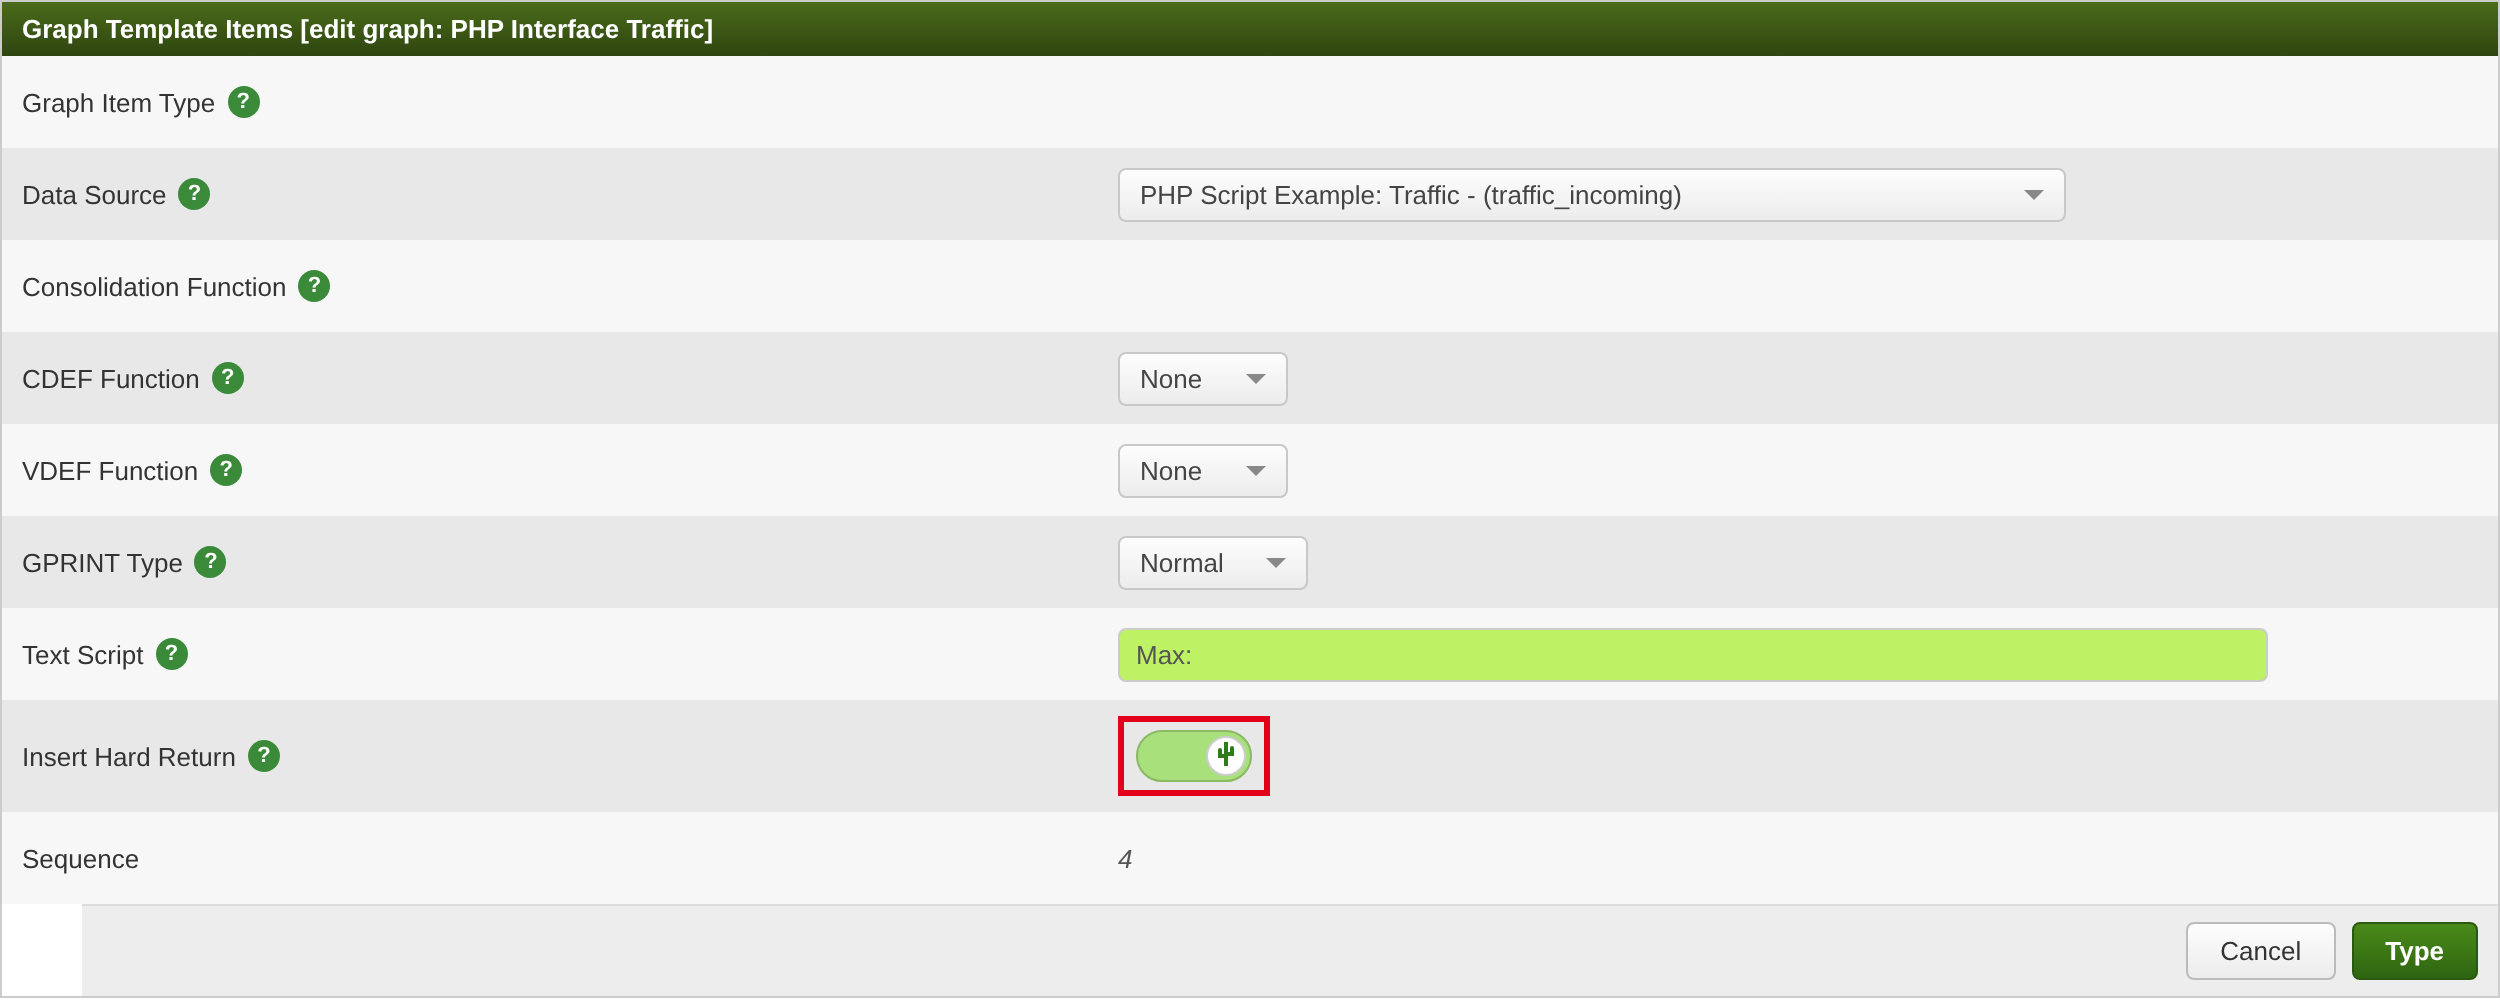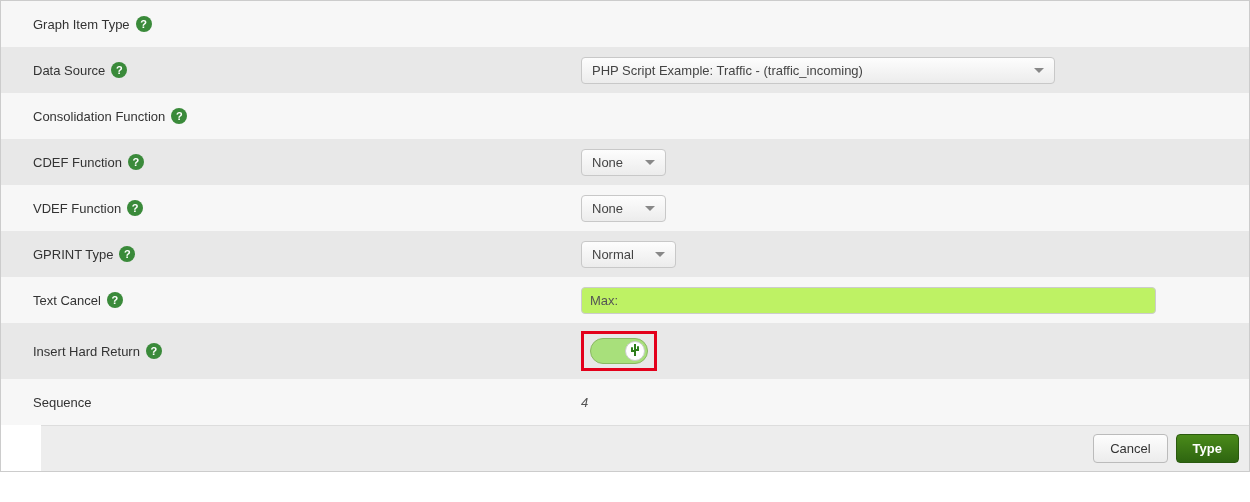--- a/index.html
+++ b/index.html
@@ -28,21 +28,20 @@
   }
   .form-row.odd { background: #f7f7f7; }
   .form-row.even { background: #e8e8e8; }
   .form-label {
     width: 548px;
     flex-shrink: 0;
     display: flex;
     align-items: center;
     gap: 6px;
     color: #333;
-    margin-left: 22px;
   }
   .form-field {
     flex: 1;
     display: flex;
     align-items: center;
   }
   .help-icon {
     width: 16px;
     height: 16px;
     border-radius: 50%;
@@ -146,20 +145,23 @@
     border: 1px solid #2a5a0e;
     color: #fff;
     font-weight: bold;
   }
 </style>
 </head>
 <body>
 
 <div class="container">
 
+  <div class="header">
+    <span>Graph Template Items [edit graph: PHP Interface Traffic]</span>
+  </div>
 
   <div class="form-row odd">
     <div class="form-label">
       <span>Graph Item Type</span>
       <span class="help-icon">?</span>
     </div>
   </div>
 
   <div class="form-row even">
     <div class="form-label">
@@ -215,21 +217,21 @@
     <div class="form-field">
       <div class="select-box">
         <span>Normal</span>
         <span class="caret"></span>
       </div>
     </div>
   </div>
 
   <div class="form-row odd">
     <div class="form-label">
-      <span>Text Cancel</span>
+      <span>Text Script</span>
       <span class="help-icon">?</span>
     </div>
     <div class="form-field">
       <input class="text-input" type="text" value="Max:" style="">
     </div>
   </div>
 
   <div class="form-row even">
     <div class="form-label">
       <span>Insert Hard Return</span>

